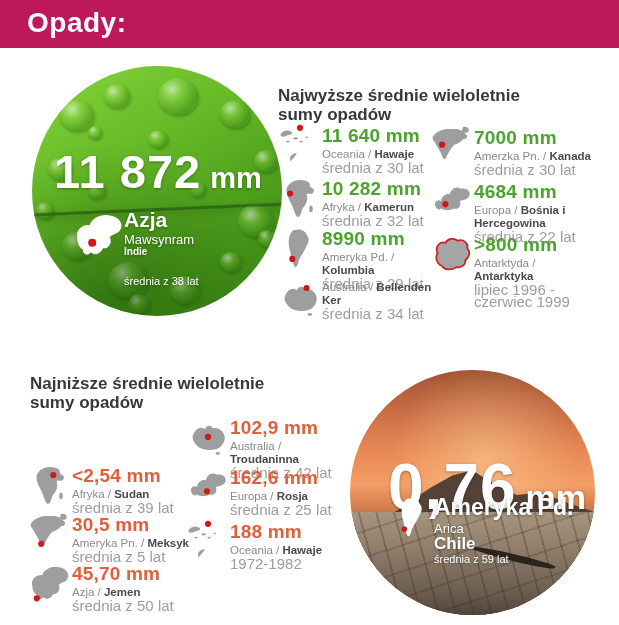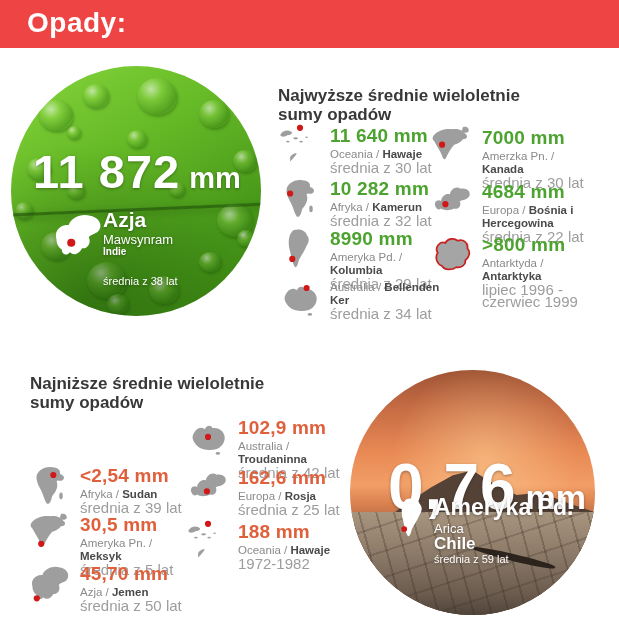--- a/index.html
+++ b/index.html
@@ -1,41 +1,41 @@
 <!DOCTYPE html>
 <html><head>
 <meta charset="utf-8">
 <style>
   html,body{margin:0;padding:0;}
   body{font-family:"Liberation Sans","DejaVu Sans",sans-serif;background:#fff;}
   .page{position:relative;width:619px;height:625px;background:#fff;overflow:hidden;}
 
   
-  .hdr{position:absolute;left:0;top:0;width:619px;height:48px;background:#ef4444;}
+  .hdr{position:absolute;left:0;top:0;width:619px;height:48px;background:#be185d;}
   .hdr .title{position:absolute;left:27px;top:7px;color:#fff;font-size:28px;font-weight:bold;letter-spacing:.5px;}
 
   
   .sec-head{position:absolute;color:#383838;font-size:17px;font-weight:bold;line-height:19px;}
   .sec-head.hi{left:278px;top:86px;}
   .sec-head.lo{left:30px;top:374px;}
 
   
-  .entry{position:absolute;display:flex;gap:8px;width:165px;}
+  .entry{position:absolute;display:flex;width:165px;}
   .eicon{width:44px;height:44px;flex:0 0 44px;margin-top:-2px;}
   .eicon svg{width:100%;height:100%;}
   .ev{font-size:19px;font-weight:bold;letter-spacing:.2px;line-height:20px;}
   .hi-e .ev{color:#4da32f;}
   .lo-e .ev{color:#e0603c;}
   .er{font-size:11.5px;color:#8a8a8a;margin-top:2px;line-height:13px;}
   .er b{color:#4a4a4a;}
   .ep{font-size:15px;color:#9d9d9d;margin-top:1px;line-height:12px;}
 
   
   .circle{position:absolute;border-radius:50%;overflow:hidden;}
-  .green-circle{left:11px;top:66px;width:250px;height:250px;}
+  .green-circle{left:32px;top:66px;width:250px;height:250px;}
   .g-photo{position:absolute;inset:0;background:linear-gradient(150deg,#86d53c 0%,#67bb27 35%,#49991a 70%,#377f10 100%);}
   .drop{position:absolute;border-radius:50%;background:radial-gradient(circle at 35% 30%,rgba(255,255,255,.55) 0%,rgba(170,230,100,.25) 30%,rgba(40,110,10,.38) 72%,rgba(235,255,205,.35) 100%);box-shadow:1px 2px 3px rgba(20,70,5,.35);}
   .leaf-edge{position:absolute;left:-12px;top:142px;width:280px;height:3px;background:rgba(25,70,8,.55);transform:rotate(-2.5deg);box-shadow:0 3px 7px rgba(30,85,10,.45);}
   .g-shade{position:absolute;inset:0;background:radial-gradient(circle at 30% 95%,rgba(10,50,0,.35),transparent 55%);}
   .c-text{position:absolute;inset:0;z-index:2;color:#fff;text-shadow:0 1px 3px rgba(0,0,0,.35);}
   .bigline{position:absolute;white-space:nowrap;}
   .green-circle .bigline{left:22px;top:78px;}
   .bignum{font-size:47px;font-weight:bold;letter-spacing:1px;}
   .bigunit{font-size:29px;font-weight:bold;margin-left:9px;}
   .c-map{position:absolute;}

